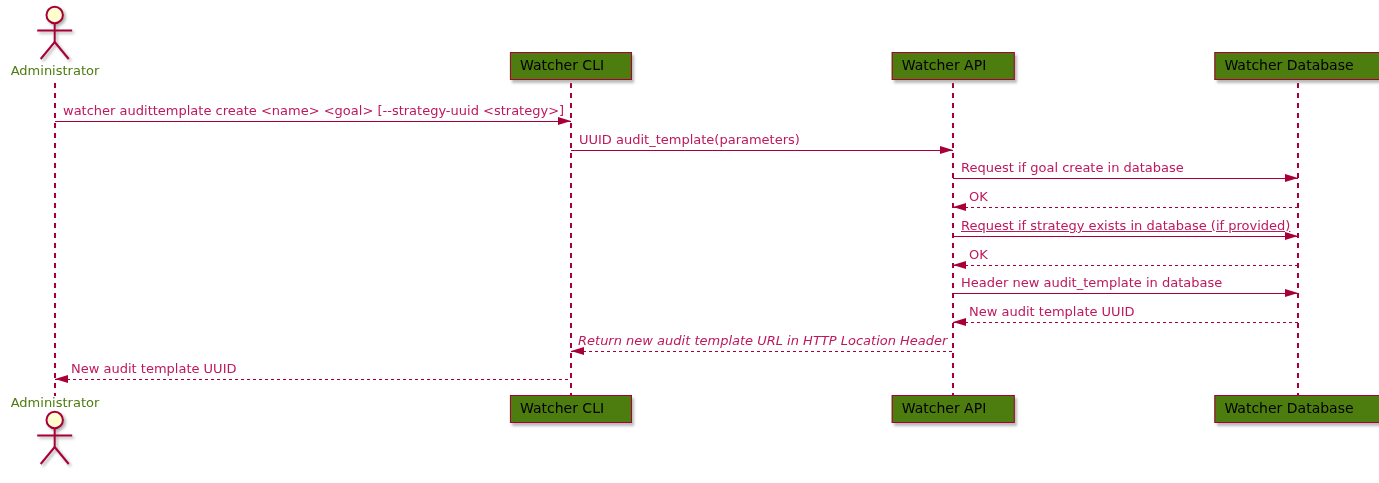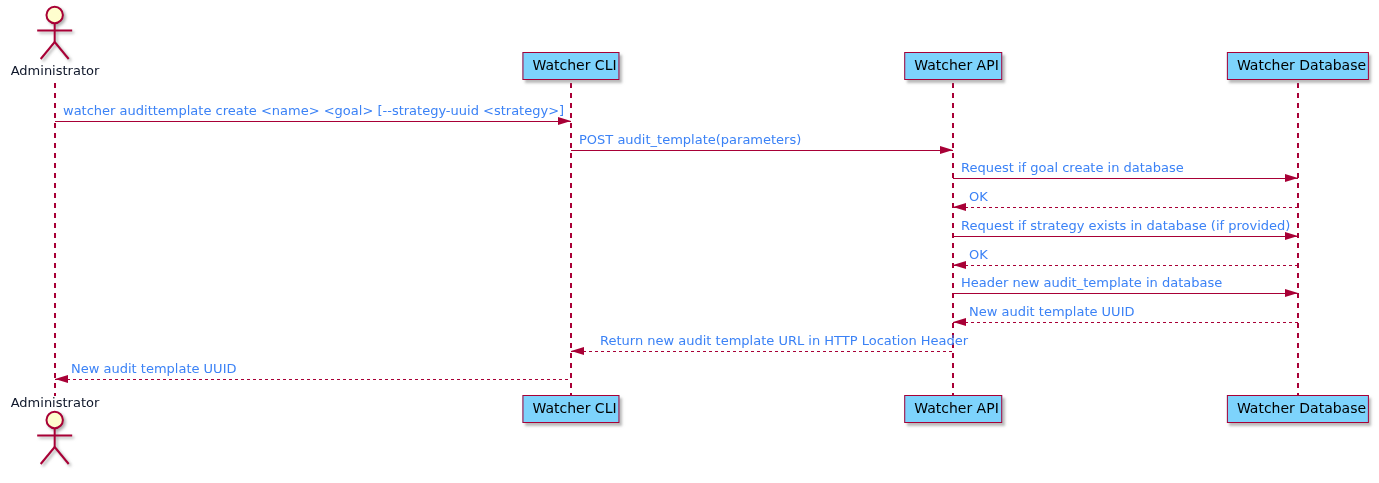--- a/index.html
+++ b/index.html
@@ -6,39 +6,39 @@
   .canvas{
     position:relative;width:1379px;height:483px;background:#ffffff;
     font-family:"DejaVu Sans","Liberation Sans",sans-serif;overflow:hidden;
   }
   .lifeline{
     position:absolute;width:1.6px;z-index:1;
     background:repeating-linear-gradient(to bottom,#A80036 0,#A80036 5px,transparent 5px,transparent 10px);
   }
   .pbox{
     position:absolute;transform:translateX(-50%);z-index:3;
-    background:#7dd3fc;border:1.8px solid #A80036;
-    padding:4px 2px 5px 9px;font-size:14px;line-height:17px;color:#000;
+    background:#4d7c0f;border:1.8px solid #A80036;
+    padding:4px 27px 5px 9px;font-size:14px;line-height:17px;color:#000;
     white-space:nowrap;box-shadow:2.5px 2.5px 2.5px rgba(130,130,130,0.55);
   }
   .mline{position:absolute;height:1.4px;z-index:2;}
   .mline.solid{background:#A80036;}
   .mline.dashed{background:repeating-linear-gradient(to right,#A80036 0,#A80036 3px,transparent 3px,transparent 6px);}
   .arrow{position:absolute;width:0;height:0;z-index:2;
     border-top:4.5px solid transparent;border-bottom:4.5px solid transparent;}
   .arrow.right{border-left:13px solid #A80036;}
   .arrow.left{border-right:13px solid #A80036;}
   .mlabel{
-    position:absolute;z-index:2;font-size:13px;line-height:15px;color:#3b82f6;white-space:nowrap;
+    position:absolute;z-index:2;font-size:13px;line-height:15px;color:#be185d;white-space:nowrap;
   }
   .actor-group{
     position:absolute;transform:translateX(-50%);z-index:3;
     display:flex;flex-direction:column;align-items:center;
   }
-  .actor-label{font-size:13px;color:#0f172a;white-space:nowrap;}
+  .actor-label{font-size:13px;color:#4d7c0f;white-space:nowrap;}
   .actor-svg{filter:drop-shadow(2px 2px 1.5px rgba(140,140,140,0.7));}
 </style>
 </head>
 <body>
 
 <div class="canvas" id="canvas">
 
   <div class="actor-group" style="left:55px;top:5px;">
     <svg class="actor-svg" width="46" height="58" viewBox="0 0 46 58">
       <circle cx="23" cy="10" r="8.2" fill="#FEFECE" stroke="#A80036" stroke-width="2"></circle>
@@ -69,38 +69,38 @@
     <div class="pbox" style="left: 953px; top: 52px;">Watcher API</div>
     <div class="pbox" style="left: 1298px; top: 52px;">Watcher Database</div>
     <div class="pbox" style="left: 571px; top: 395px;">Watcher CLI</div>
     <div class="pbox" style="left: 953px; top: 395px;">Watcher API</div>
     <div class="pbox" style="left: 1298px; top: 395px;">Watcher Database</div>
     <div class="mline solid" style="left: 55px; top: 121px; width: 516px;"></div>
     <div class="arrow right" style="top: 117.2px; left: 558px;"></div>
     <div class="mlabel" style="left: 63px; top: 103px;">watcher audittemplate create &lt;name&gt; &lt;goal&gt; [--strategy-uuid &lt;strategy&gt;]</div>
     <div class="mline solid" style="left: 571px; top: 150px; width: 382px;"></div>
     <div class="arrow right" style="top: 146.2px; left: 940px;"></div>
-    <div class="mlabel" style="left: 579px; top: 132px;">POST audit_template(parameters)</div>
+    <div class="mlabel" style="left: 579px; top: 132px;">UUID audit_template(parameters)</div>
     <div class="mline solid" style="left: 953px; top: 178px; width: 345px;"></div>
     <div class="arrow right" style="top: 174.2px; left: 1285px;"></div>
     <div class="mlabel" style="left: 961px; top: 160px;">Request if goal create in database</div>
     <div class="mline dashed" style="left: 953px; top: 207px; width: 345px;"></div>
     <div class="arrow left" style="top: 203.2px; left: 953px;"></div>
     <div class="mlabel" style="left: 969px; top: 189px;">OK</div>
     <div class="mline solid" style="left: 953px; top: 236px; width: 345px;"></div>
     <div class="arrow right" style="top: 232.2px; left: 1285px;"></div>
-    <div class="mlabel" style="left: 961px; top: 218px;">Request if strategy exists in database (if provided)</div>
+    <div class="mlabel" style="left: 961px; top: 218px; text-decoration: underline;">Request if strategy exists in database (if provided)</div>
     <div class="mline dashed" style="left: 953px; top: 265px; width: 345px;"></div>
     <div class="arrow left" style="top: 261.2px; left: 953px;"></div>
     <div class="mlabel" style="left: 969px; top: 247px;">OK</div>
     <div class="mline solid" style="left: 953px; top: 293px; width: 345px;"></div>
     <div class="arrow right" style="top: 289.2px; left: 1285px;"></div>
     <div class="mlabel" style="left: 961px; top: 275px;">Header new audit_template in database</div>
     <div class="mline dashed" style="left: 953px; top: 322px; width: 345px;"></div>
     <div class="arrow left" style="top: 318.2px; left: 953px;"></div>
     <div class="mlabel" style="left: 969px; top: 304px;">New audit template UUID</div>
     <div class="mline dashed" style="left: 571px; top: 351px; width: 382px;"></div>
     <div class="arrow left" style="top: 347.2px; left: 571px;"></div>
-    <div class="mlabel" style="left: 600px; top: 333px;">Return new audit template URL in HTTP Location Header</div>
+    <div class="mlabel" style="left: 578px; top: 333px; font-style: italic;">Return new audit template URL in HTTP Location Header</div>
     <div class="mline dashed" style="left: 55px; top: 379px; width: 516px;"></div>
     <div class="arrow left" style="top: 375.2px; left: 55px;"></div>
     <div class="mlabel" style="left: 71px; top: 361px;">New audit template UUID</div>
   </div>
 
 </body></html>

